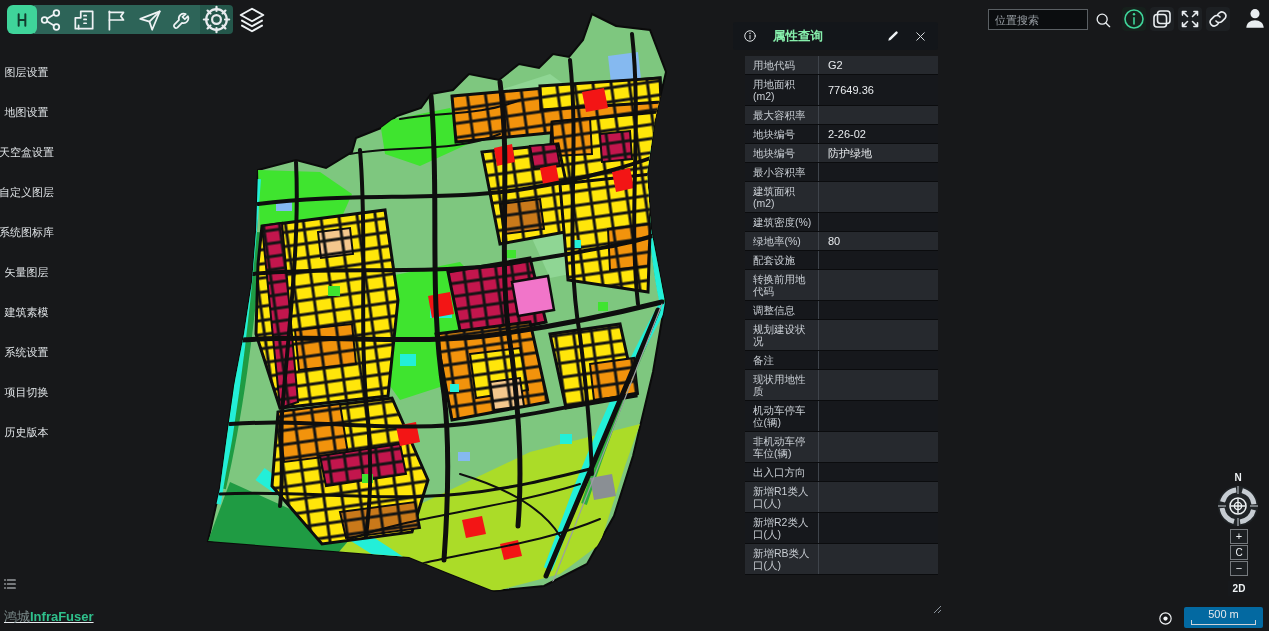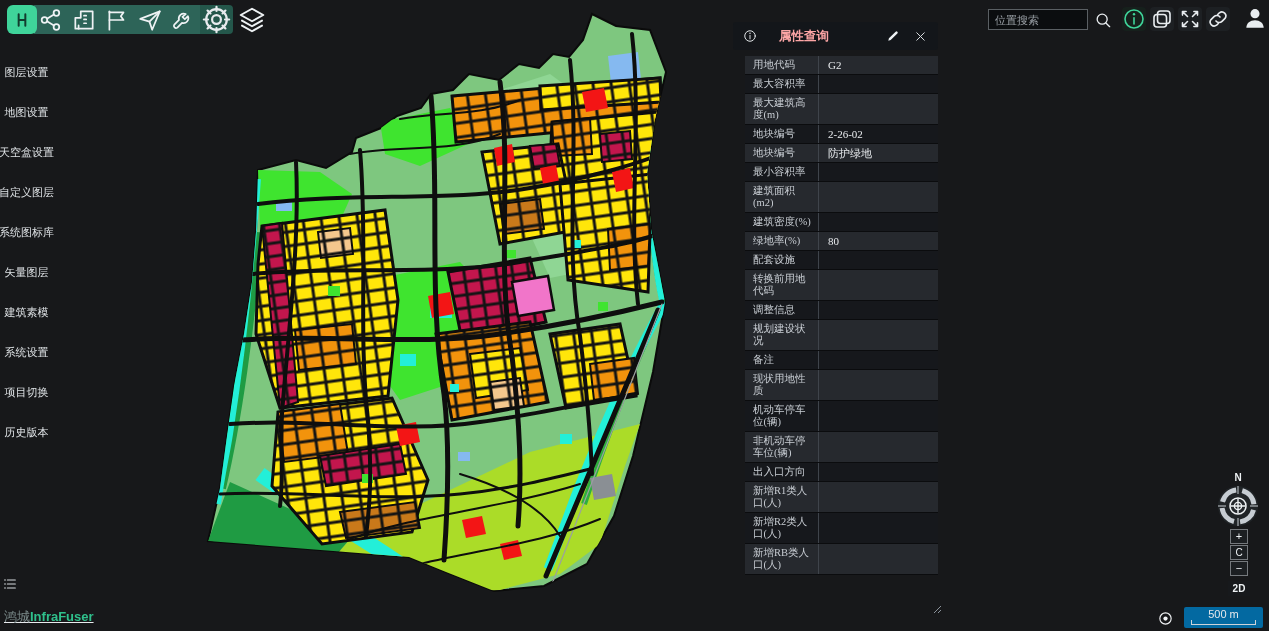--- a/index.html
+++ b/index.html
@@ -42,27 +42,27 @@
   #btn-user { left:1242px; top:5px; width:26px; height:26px; background:transparent; }
   #btn-user svg { width:22px; height:22px; }
   #search-btn { cursor:pointer; }
   #search-btn svg { width:16px; height:16px; }
 
   
   #panel-header { left:733px; top:22px; width:205px; height:28px; background:#13161a; border-radius:3px;
                   display:flex; align-items:center; padding:0 10px; z-index:6; }
   #panel-header .ic { width:14px; height:14px; color:#eef2f4; }
   #panel-header .ic svg { width:14px; height:14px; }
-  #panel-title { font-size:12.5px; font-weight:bold; color:#fca5a5; margin-left:22px; flex:1; }
+  #panel-title { font-size:12.5px; font-weight:bold; color:#86efac; margin-left:16px; flex:1; }
   #edit-btn { width:14px; height:14px; color:#eef2f4; cursor:pointer; margin-right:13px; }
   #edit-btn svg { width:13px; height:13px; }
   #close-btn { width:15px; height:15px; color:#d6dadd; cursor:pointer; }
   #close-btn svg { width:13px; height:13px; }
 
-  #attr-table { left:745px; top:56px; width:193px; height:552px; overflow:hidden;font-family:Liberation Serif, serif; }
+  #attr-table { left:745px; top:56px; width:193px; height:552px; overflow:hidden; }
   .arow { display:flex; border-bottom:1px solid #0b0c0e; }
   .arow:nth-child(odd)  { background:#26292e; }
   .arow:nth-child(even) { background:#16181c; }
   .alabel { width:73px; padding:3px 4px 3px 8px; font-size:10.5px; line-height:12px; color:#c8cdd3; }
   .avalue { flex:1; border-left:1px solid #3f444b; padding:3px 4px 3px 9px; font-size:11px;
             line-height:12px; color:#e8ebee; display:flex; align-items:center; }
   #panel-resize { left:930px; top:600px; width:12px; height:12px; color:#8b929a; }
   #panel-resize svg { width:12px; height:12px; }
 
   
@@ -464,25 +464,25 @@
   <span id="close-btn"><span><svg viewBox="0 0 24 24" fill="none" stroke="currentColor" stroke-width="1.6" stroke-linecap="round" stroke-linejoin="round" style="width:100%;height:100%;display:block">
           <path d="M6 6l12 12M18 6 6 18"></path>
         </svg></span></span>
 </div>
 <div id="attr-table" class="abs">
     <div class="arow">
       <div class="alabel">用地代码</div>
       <div class="avalue">G2</div>
     </div>
     <div class="arow">
+      <div class="alabel">用地面积(m2)</div>
+      <div class="avalue">77649.36</div>
+    </div>
+    <div class="arow">
       <div class="alabel">最大容积率</div>
-      <div class="avalue"></div>
-    </div>
-    <div class="arow">
-      <div class="alabel">最大建筑高度(m)</div>
       <div class="avalue"></div>
     </div>
     <div class="arow">
       <div class="alabel">地块编号</div>
       <div class="avalue">2-26-02</div>
     </div>
     <div class="arow">
       <div class="alabel">地块编号</div>
       <div class="avalue">防护绿地</div>
     </div>

